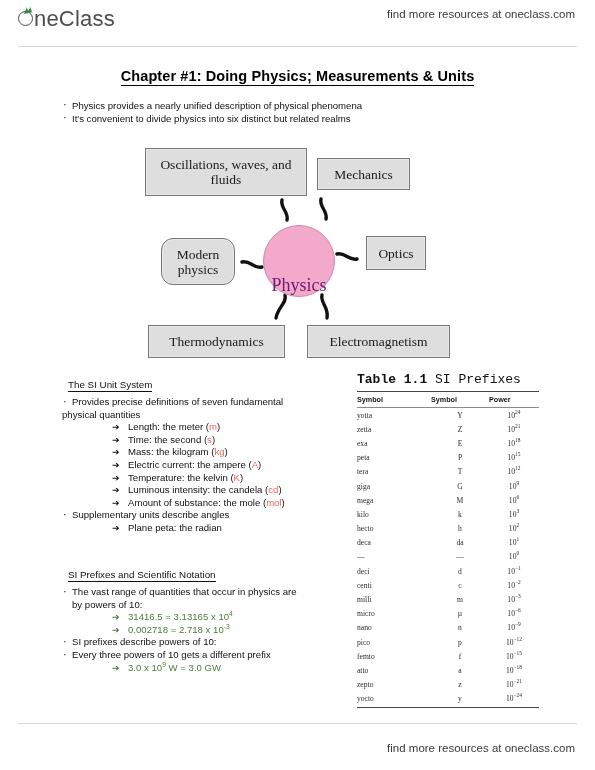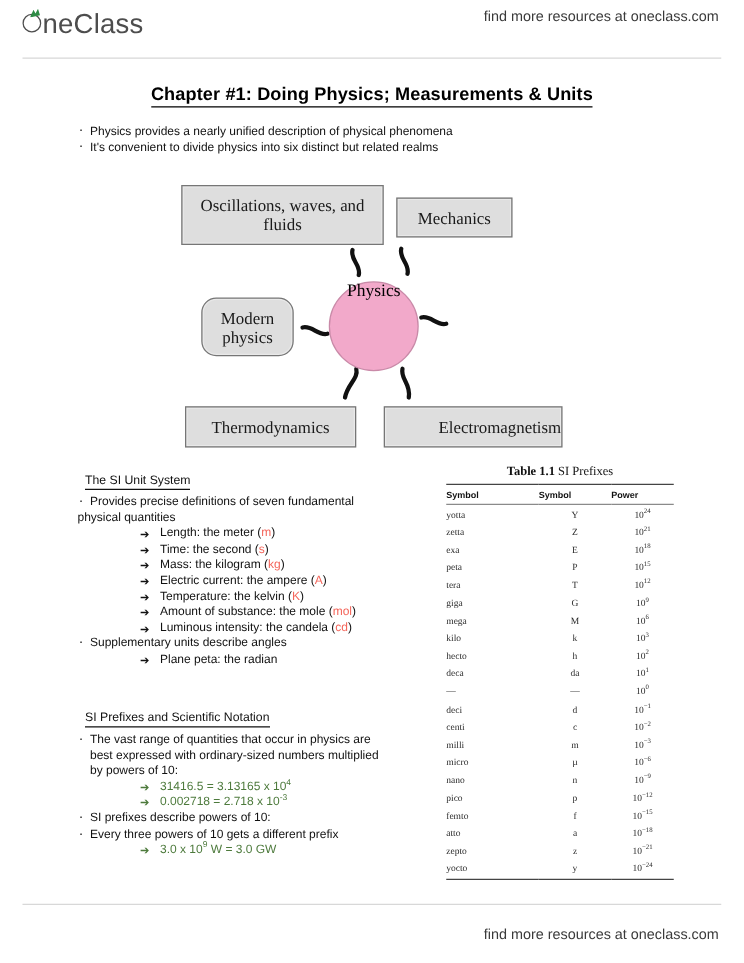--- a/index.html
+++ b/index.html
@@ -87,28 +87,28 @@
     display:flex; align-items:center; justify-content:center;
     text-align:center;
     font-family:"Liberation Serif", serif;
     font-size:13.5px; color:#1a1a1a; line-height:15px;
   }
   #node-osc  { left:15px;  top:8px;   width:162px; height:48px; font-size:13.5px; }
   #node-mech { left:187px; top:18px;  width:93px;  height:32px; }
   #node-mod  { left:31px;  top:98px;  width:74px;  height:47px;border-radius:12px; }
   #node-opt  { left:236px; top:96px;  width:60px;  height:34px; }
   #node-thm  { left:18px;  top:185px; width:137px; height:33px; }
-  #node-emg  { left:177px; top:185px; width:143px; height:33px;justify-content:flex-end; }
+  #node-emg  { left:177px; top:185px; width:143px; height:33px; }
   .center {
     position:absolute; left:133px; top:85px; width:72px; height:72px;
     border-radius:50%;
     background:#f2a9ca; border:1px solid #c98aa8;
-    display:flex; align-items:flex-start; justify-content:center;
+    display:flex; align-items:flex-end; justify-content:center;
     font-family:"Liberation Serif", serif;
-    font-size:14px; color:#000000;
+    font-size:18px; color:#701a75;
   }
 
   
   .sec-head {
     position:absolute; font-size:9.8px; color:#111;
   }
   .sec-head span { border-bottom:1px solid #111; padding-bottom:1px; }
   #head-si { left:68px; top:379px; }
   #head-pf { left:68px; top:569px; }
 
@@ -137,23 +137,22 @@
   }
   .sub.green, .sub.green:before { color:#4d7a3c; }
   .sym { color:#f4655a; }
   sup { font-size:6.8px; vertical-align:super; line-height:0; }
 
   
   .table-wrap {
     position:absolute; left:357px; top:372px; width:182px;
   }
   .tbl-title {
-    font-size:10px; color:#111; margin-bottom:4px;
-    font-family:Liberation Serif, serif;
-    text-align:center;
+    font-size:13px; color:#111; margin-bottom:4px;
+    font-family:Liberation Mono, monospace;
   }
   .tbl-title b { font-weight:bold; }
   table {
     border-collapse:collapse; width:182px;
     font-family:"Liberation Serif", serif;
   }
   thead th {
     font-family:"Liberation Sans", sans-serif;
     font-size:7.2px; font-weight:bold; color:#111;
     border-top:0.9px solid #444; border-bottom:0.7px solid #8a8a8a;
@@ -209,20 +208,23 @@
 
   <div class="node" id="node-osc">
     <span>Oscillations, waves, and fluids</span>
   </div>
   <div class="node" id="node-mech">
     <span>Mechanics</span>
   </div>
   <div class="node" id="node-mod">
     <span>Modern physics</span>
   </div>
+  <div class="node" id="node-opt">
+    <span>Optics</span>
+  </div>
   <div class="node" id="node-thm">
     <span>Thermodynamics</span>
   </div>
   <div class="node" id="node-emg">
     <span>Electromagnetism</span>
   </div>
   <div class="center">
     <span>Physics</span>
   </div>
 </div>
@@ -233,34 +235,33 @@
 
 <div class="body-col" id="si-body">
   <div class="li">Provides precise definitions of seven fundamental</div>
   <div class="li nodot" style="padding-left:0">physical quantities</div>
 
   <div class="sub"><span>Length: the meter (</span><span class="sym">m</span><span>)</span></div>
   <div class="sub"><span>Time: the second (</span><span class="sym">s</span><span>)</span></div>
   <div class="sub"><span>Mass: the kilogram (</span><span class="sym">kg</span><span>)</span></div>
   <div class="sub"><span>Electric current: the ampere (</span><span class="sym">A</span><span>)</span></div>
   <div class="sub"><span>Temperature: the kelvin (</span><span class="sym">K</span><span>)</span></div>
+  <div class="sub"><span>Luminous intensity: the candela (</span><span class="sym">cd</span><span>)</span></div>
   <div class="sub"><span>Amount of substance: the mole (</span><span class="sym">mol</span><span>)</span></div>
-  <div class="sub"><span>Luminous intensity: the candela (</span><span class="sym">cd</span><span>)</span></div>
 
   <div class="li">Supplementary units describe angles</div>
   <div class="sub">Plane peta: the radian</div>
 </div>
 
 <div class="sec-head" id="head-pf">
   <span>SI Prefixes and Scientific Notation</span>
 </div>
 
 <div class="body-col" id="pf-body">
   <div class="li">The vast range of quantities that occur in physics are</div>
-  <div class="li nodot">best expressed with ordinary-sized numbers multiplied</div>
   <div class="li nodot">by powers of 10:</div>
 
   <div class="sub green"><span>31416.5 = 3.13165 x 10</span><sup>4</sup></div>
   <div class="sub green"><span>0.002718 = 2.718 x 10</span><sup>-3</sup></div>
 
   <div class="li">SI prefixes describe powers of 10:</div>
   <div class="li">Every three powers of 10 gets a different prefix</div>
 
   <div class="sub green"><span>3.0 x 10</span><sup>9</sup><span> W = 3.0 GW</span></div>
 </div>

